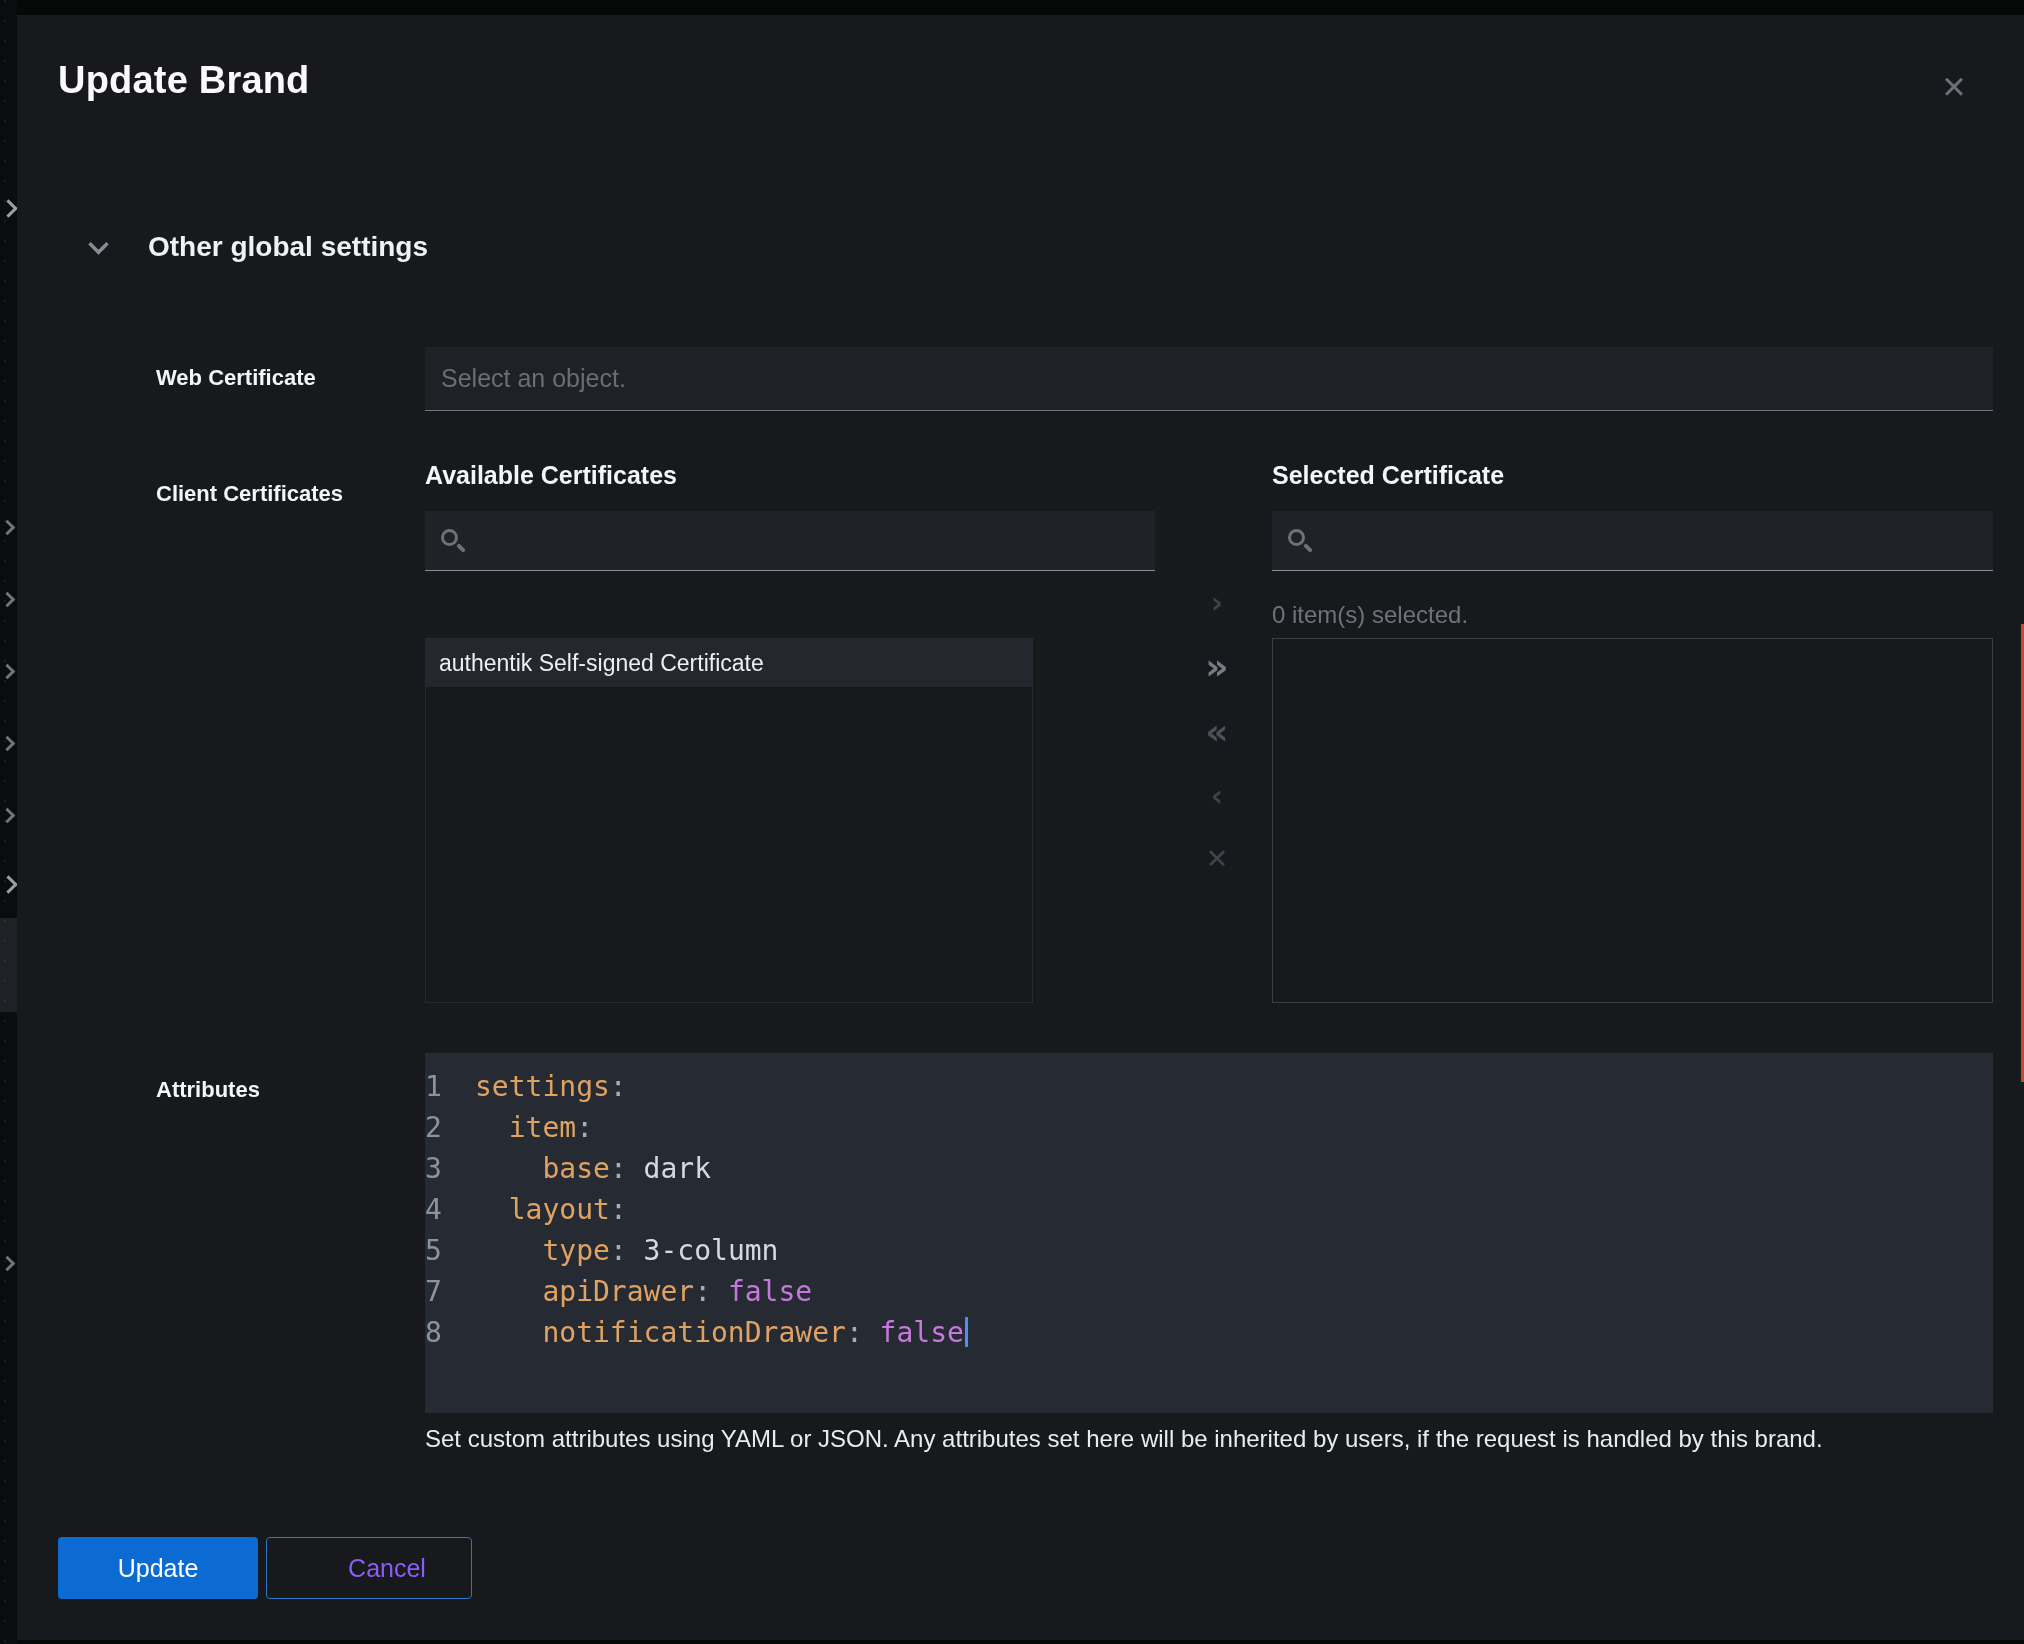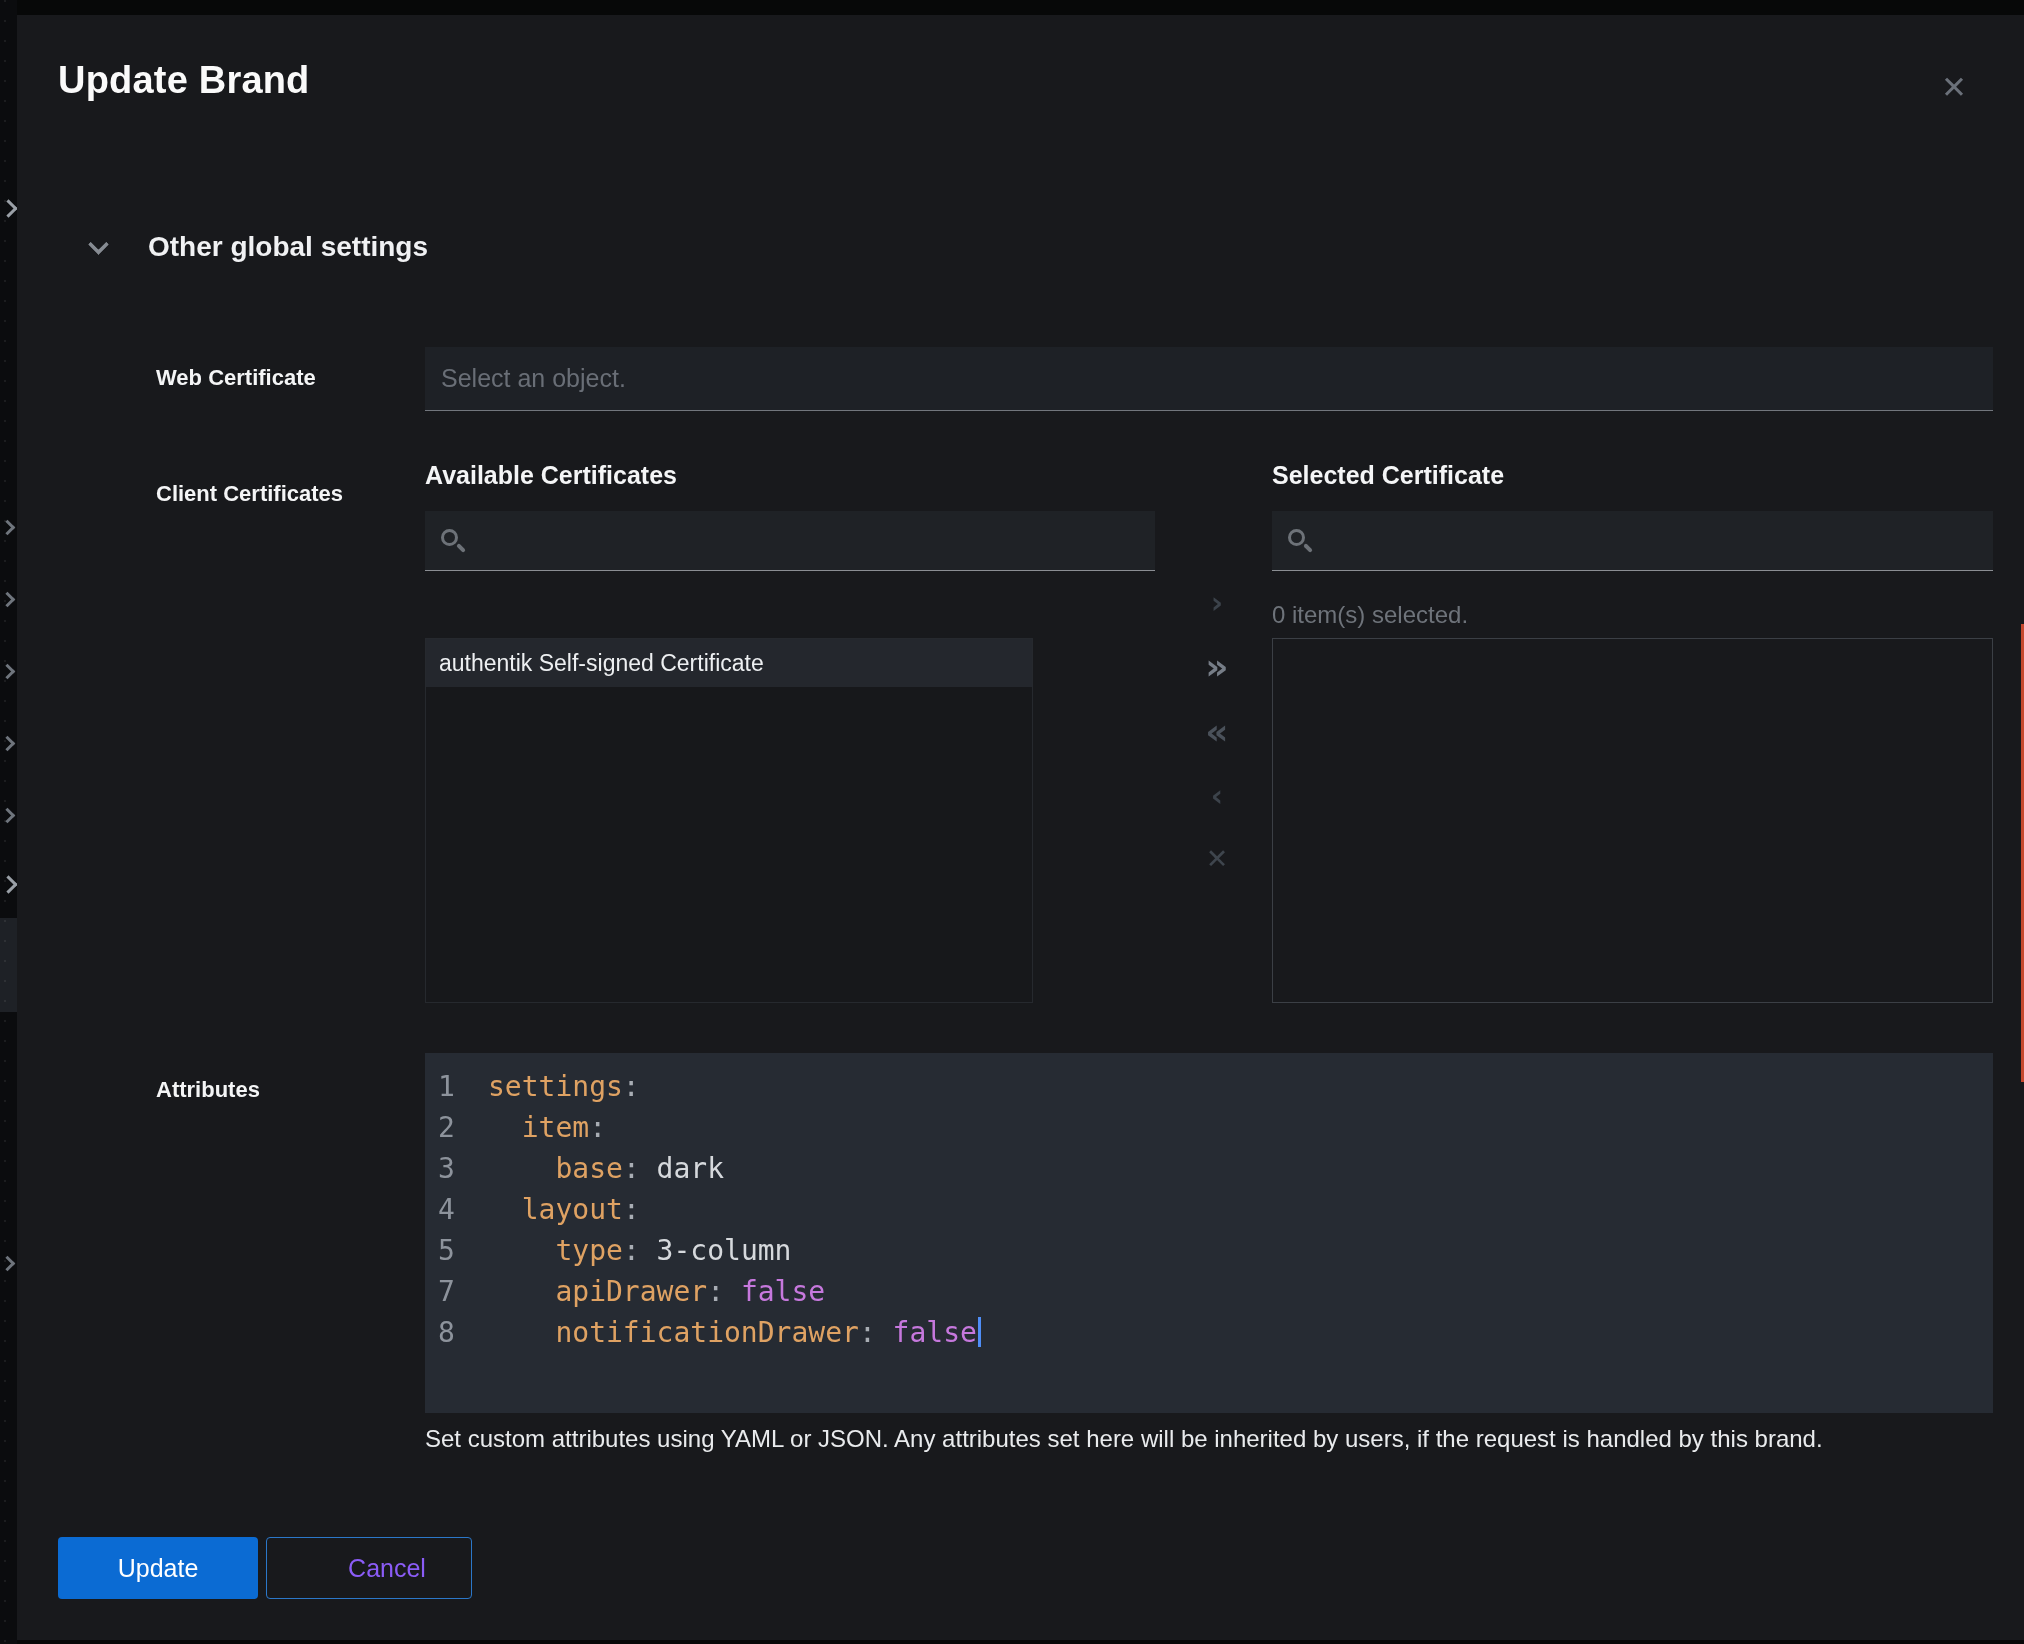--- a/index.html
+++ b/index.html
@@ -60,21 +60,21 @@
     font-family:"DejaVu Sans", sans-serif; font-weight:700; cursor:pointer; line-height:40px; }
   .t-add      { top:8px;   font-size:30px; color:#3c434b; }
   .t-add-all  { top:72px;  font-size:36px; color:#767d87; }
   .t-rem-all  { top:137px; font-size:36px; color:#4a515a; }
   .t-rem      { top:201px; font-size:30px; color:#3c434b; }
   .t-clear    { top:264px; font-size:27px; color:#3e454d; }
 
   
   .code-editor { position:absolute; left:408px; top:1038px; width:1568px; height:360px; background:#262b33;
     padding-top:13px; font-family:"DejaVu Sans Mono", monospace; font-size:28px; cursor:text; overflow:hidden; }
-  .cm-line { height:41px; line-height:41px; white-space:pre; padding-left:13px; color:#d6d9dd; }
+  .cm-line { height:41px; line-height:41px; white-space:pre; color:#d6d9dd; }
   .ln { display:inline-block; width:30px; color:#8d939c; margin-right:20px; }
   .tok-key { color:#dfa263; }
   .tok-sep { color:#a8adb4; }
   .tok-string { color:#d6d9dd; }
   .tok-boolean { color:#c678dd; }
   .cursor { display:inline-block; width:3px; height:30px; background:#4f8ef7; vertical-align:-5px; margin-left:1px; }
 
   .help-text { position:absolute; left:408px; top:1410px; width:1570px; font-size:24px; color:#e9ebed; }
 
   .btn { position:absolute; top:1522px; height:62px; border-radius:4px; font-size:25px; cursor:pointer;

